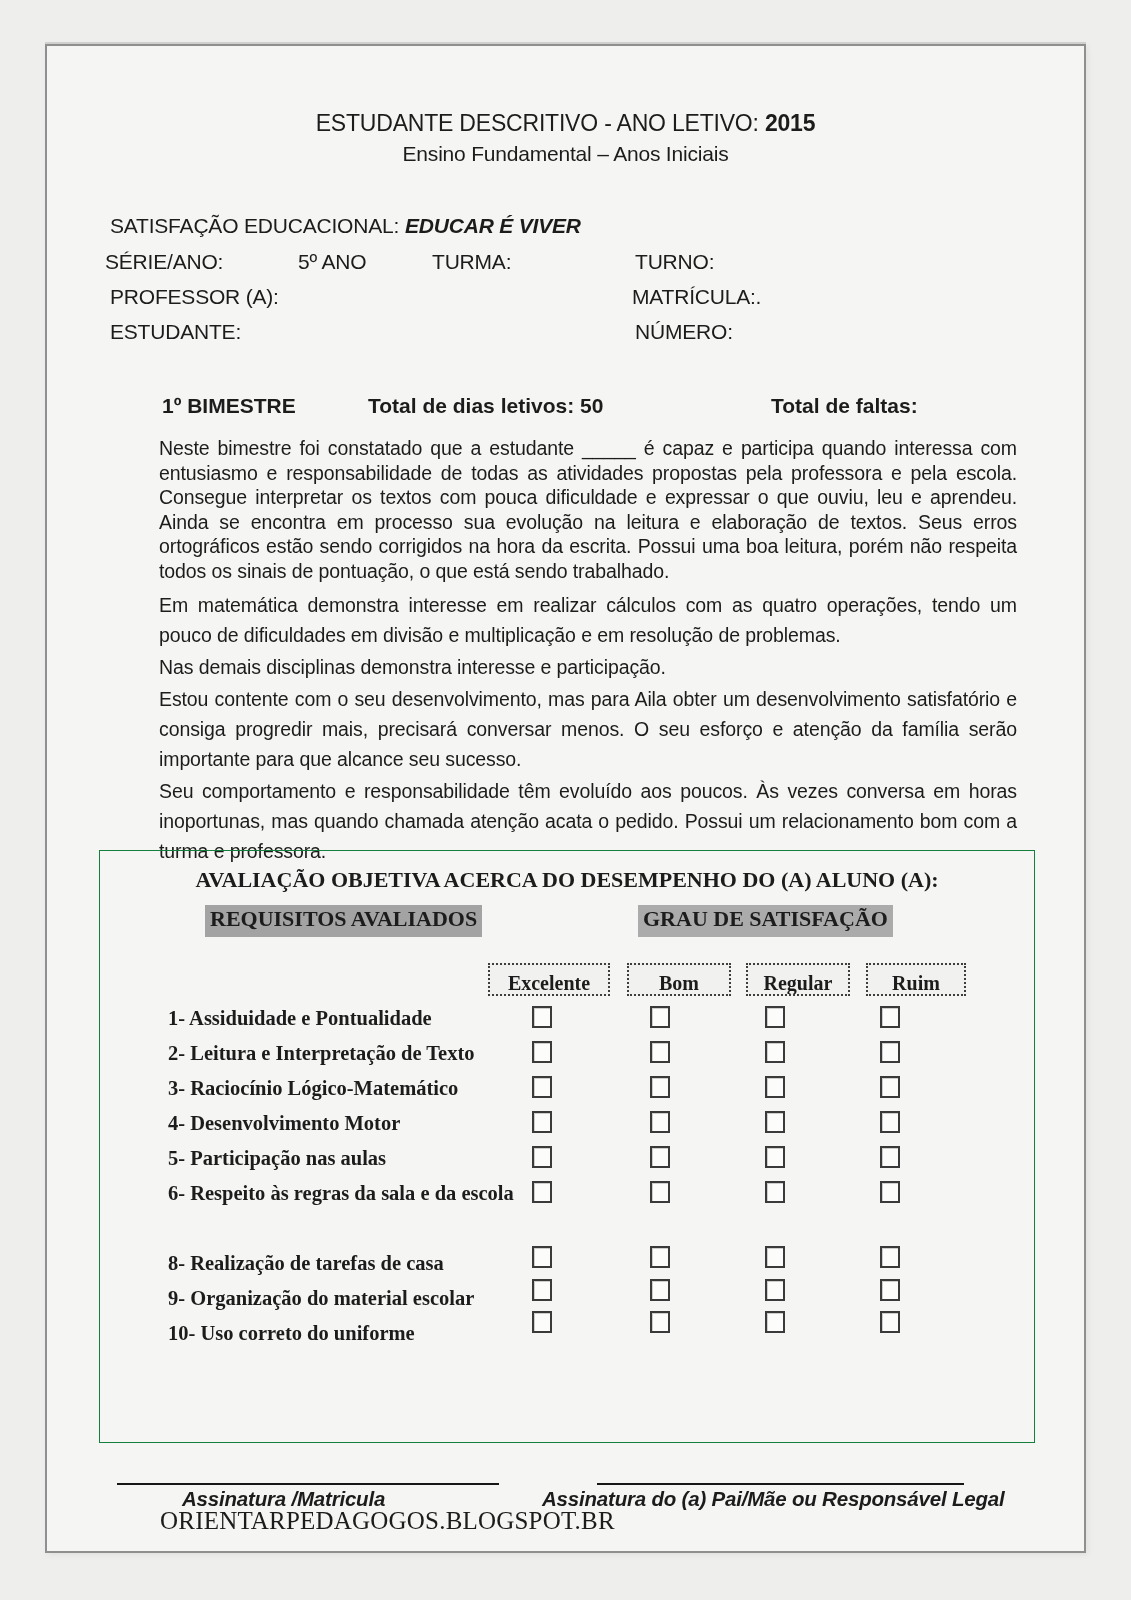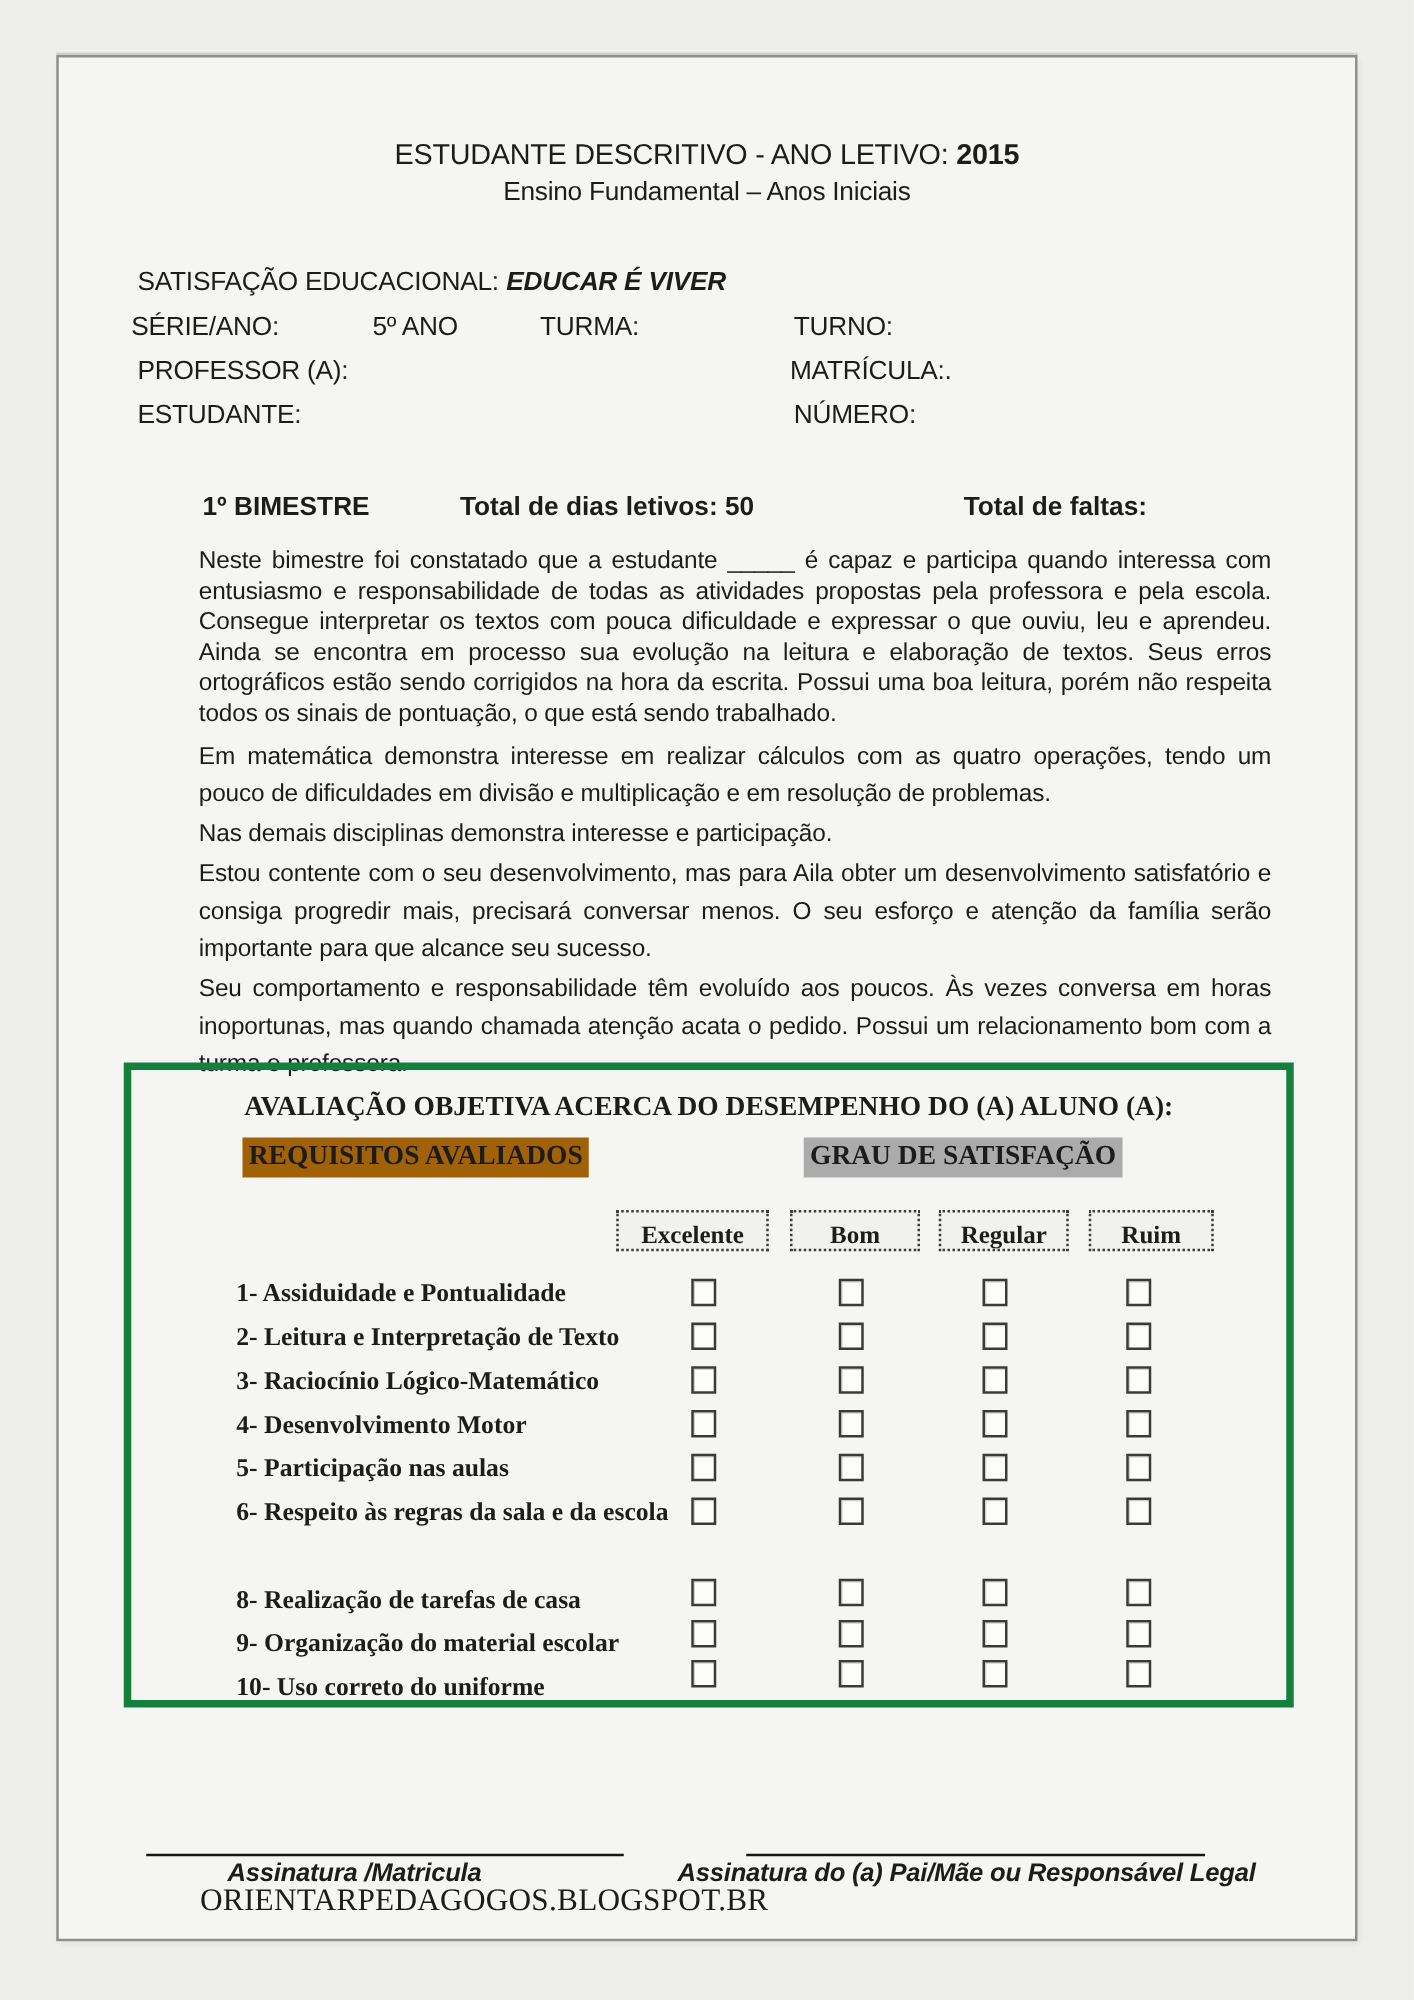--- a/index.html
+++ b/index.html
@@ -39,22 +39,22 @@
   
   .report {
     top: 390px; left: 112px; width: 858px;
     font-size: 19.5px; text-align: justify; letter-spacing: -0.1px;
   }
   .report p { margin: 0 0 2px 0; line-height: 30px; }
   .report p.p-first { line-height: 24.5px; margin-bottom: 7px; }
 
   
   .eval-box {
-    left: 52px; top: 804px; width: 936px; height: 516px;
-    border: 6px solid #15803d;
+    left: 52px; top: 804px; width: 936px; height: 593px;
+    border: 1px solid #15803d;
     box-sizing: border-box;
     font-family: "Liberation Serif", serif;
   }
   .eval-title {
     top: 16px; left: 0; width: 100%;
     text-align: center; font-weight: bold; font-size: 22px;
   }
   .eval-subheader {
     top: 54px; height: 30px;
     font-weight: bold; font-size: 22px;
@@ -64,21 +64,21 @@
   .grade-box {
     top: 112px; height: 33px;
     border: 2px dotted #3d3d3d;
     background: #f1f1ef;
     box-sizing: border-box;
     text-align: center;
     font-weight: bold; font-size: 20px;
     line-height: 36px;
     overflow: hidden;
   }
-  .erow { left: 16px; width: 100%; height: 35px; margin-top: 12px; }
+  .erow { left: 0; width: 100%; height: 35px; }
   .erow .rlabel {
     position: absolute; left: 68px; top: 4px;
     font-weight: bold; font-size: 20.5px; white-space: nowrap;
   }
   .checkbox {
     position: absolute; top: 3px;
     width: 16px; height: 18px;
     border: 2px solid #3a3a3a;
     background: #fcfcfa;
     box-shadow: inset 1px 1px 0 rgba(0,0,0,0.18);
@@ -143,21 +143,21 @@
     <p class="p-first"> Neste bimestre foi constatado que a estudante _____ é capaz e participa quando interessa com entusiasmo e responsabilidade de todas as atividades propostas pela professora e pela escola. Consegue interpretar os textos com pouca dificuldade e expressar o que ouviu, leu e aprendeu. Ainda se encontra em processo sua evolução na leitura e elaboração de textos. Seus erros ortográficos estão sendo corrigidos na hora da escrita. Possui uma boa leitura, porém não respeita todos os sinais de pontuação, o que está sendo trabalhado.</p>
     <p>Em matemática demonstra interesse em realizar cálculos com as quatro operações, tendo um pouco de dificuldades em divisão e multiplicação e em resolução de problemas.</p>
     <p>Nas demais disciplinas demonstra interesse e participação.</p>
     <p>Estou contente com o seu desenvolvimento, mas para Aila obter um desenvolvimento satisfatório e consiga progredir mais, precisará conversar menos. O seu esforço e atenção da família serão importante para que alcance seu sucesso.</p>
     <p>Seu comportamento e responsabilidade têm evoluído aos poucos. Às vezes conversa em horas inoportunas, mas quando chamada atenção acata o pedido. Possui  um relacionamento bom com a turma e professora.</p>
   </div>
 
   <div class="abs eval-box">
     <div class="abs eval-title">AVALIAÇÃO OBJETIVA ACERCA DO DESEMPENHO DO (A) ALUNO (A):</div>
 
-    <span class="abs eval-subheader" style="left:89px; background:#a16207;">REQUISITOS AVALIADOS</span>
+    <span class="abs eval-subheader" style="left:105px; background:#a3a3a3;">REQUISITOS AVALIADOS</span>
     <span class="abs eval-subheader" style="left:538px; background:#ababab;">GRAU DE SATISFAÇÃO</span>
 
     <div class="abs grade-box" style="left:388px; width:122px;">Excelente</div>
     <div class="abs grade-box" style="left:527px; width:104px;">Bom</div>
     <div class="abs grade-box" style="left:646px; width:104px;">Regular</div>
     <div class="abs grade-box" style="left:766px; width:100px;">Ruim</div>
 
     <div class="abs erow" style="top:152px;">
       <span class="rlabel">1- Assiduidade e Pontualidade</span>
       <span class="checkbox cb1"></span>

